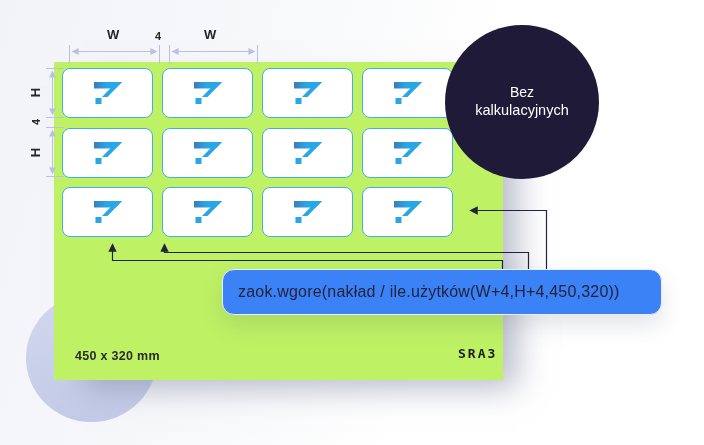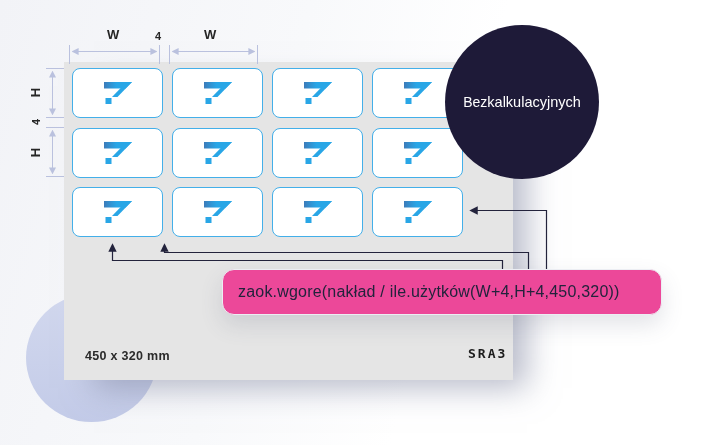--- a/index.html
+++ b/index.html
@@ -11,22 +11,22 @@
   .bg{
     position:absolute;inset:0;z-index:0;
     background:linear-gradient(105deg,#f2f3f7 0%,#f8f9fb 38%,#ffffff 62%);
   }
   .decor-circle{
     position:absolute;left:26px;top:294px;width:131px;height:128px;
     border-radius:50%;z-index:1;
     background:linear-gradient(180deg,#d2d8ee 0%,#c3cbe8 100%);
   }
   .sheet{
-    position:absolute;left:64px;top:62px;width:449px;height:318px;
-    background:#e5e5e5;z-index:2;
+    position:absolute;left:54px;top:62px;width:449px;height:318px;
+    background:#bef264;z-index:2;
     box-shadow:22px 16px 30px -8px rgba(125,132,158,0.55);
   }
   .grid{position:absolute;inset:0;}
   .label-box{
     position:absolute;width:91px;height:50px;box-sizing:border-box;
     border:1.5px solid #43afe9;border-radius:8px;background:#ffffff;
     display:flex;align-items:center;justify-content:center;
   }
   .logo{width:30px;height:22px;display:block;}
   .sheet-size{
@@ -40,30 +40,30 @@
   }
   .dims{position:absolute;left:0;top:0;width:704px;height:445px;z-index:3;pointer-events:none;}
   .connectors{position:absolute;left:0;top:0;width:704px;height:445px;z-index:4;pointer-events:none;}
   .dim-label{
     position:absolute;z-index:3;font-size:13px;font-weight:600;color:#262626;
   }
   .dim-label.small{font-size:11px;}
   .dim-label.rot{transform:rotate(-90deg);transform-origin:center;}
   .formula{
     position:absolute;left:222px;top:269px;width:440px;height:46px;z-index:5;
-    background:#ec4899;border:1px solid #eceef3;border-radius:12px;
+    background:#3b82f6;border:1px solid #eceef3;border-radius:12px;
     box-sizing:border-box;display:flex;align-items:center;
     box-shadow:0 10px 22px rgba(80,85,110,0.16);
   }
   .formula span{
     padding-left:15px;font-size:16px;letter-spacing:0.2px;color:#23233c;white-space:nowrap;
   }
   .badge{
     position:absolute;left:445px;top:25px;width:154px;height:154px;border-radius:50%;
-    z-index:6;display:flex;flex-direction:row;align-items:center;justify-content:center;
+    z-index:6;display:flex;flex-direction:column;align-items:center;justify-content:center;
     color:#ffffff;text-align:center;
   }
   .badge .b1{font-size:14px;font-weight:500;line-height:17px;}
   .badge .b2{font-size:27px;font-weight:700;line-height:32px;letter-spacing:0.3px;}
   .badge .b3{font-size:14.5px;font-weight:500;line-height:19px;}
 </style>
 </head>
 <body>
 
 <div class="stage">

